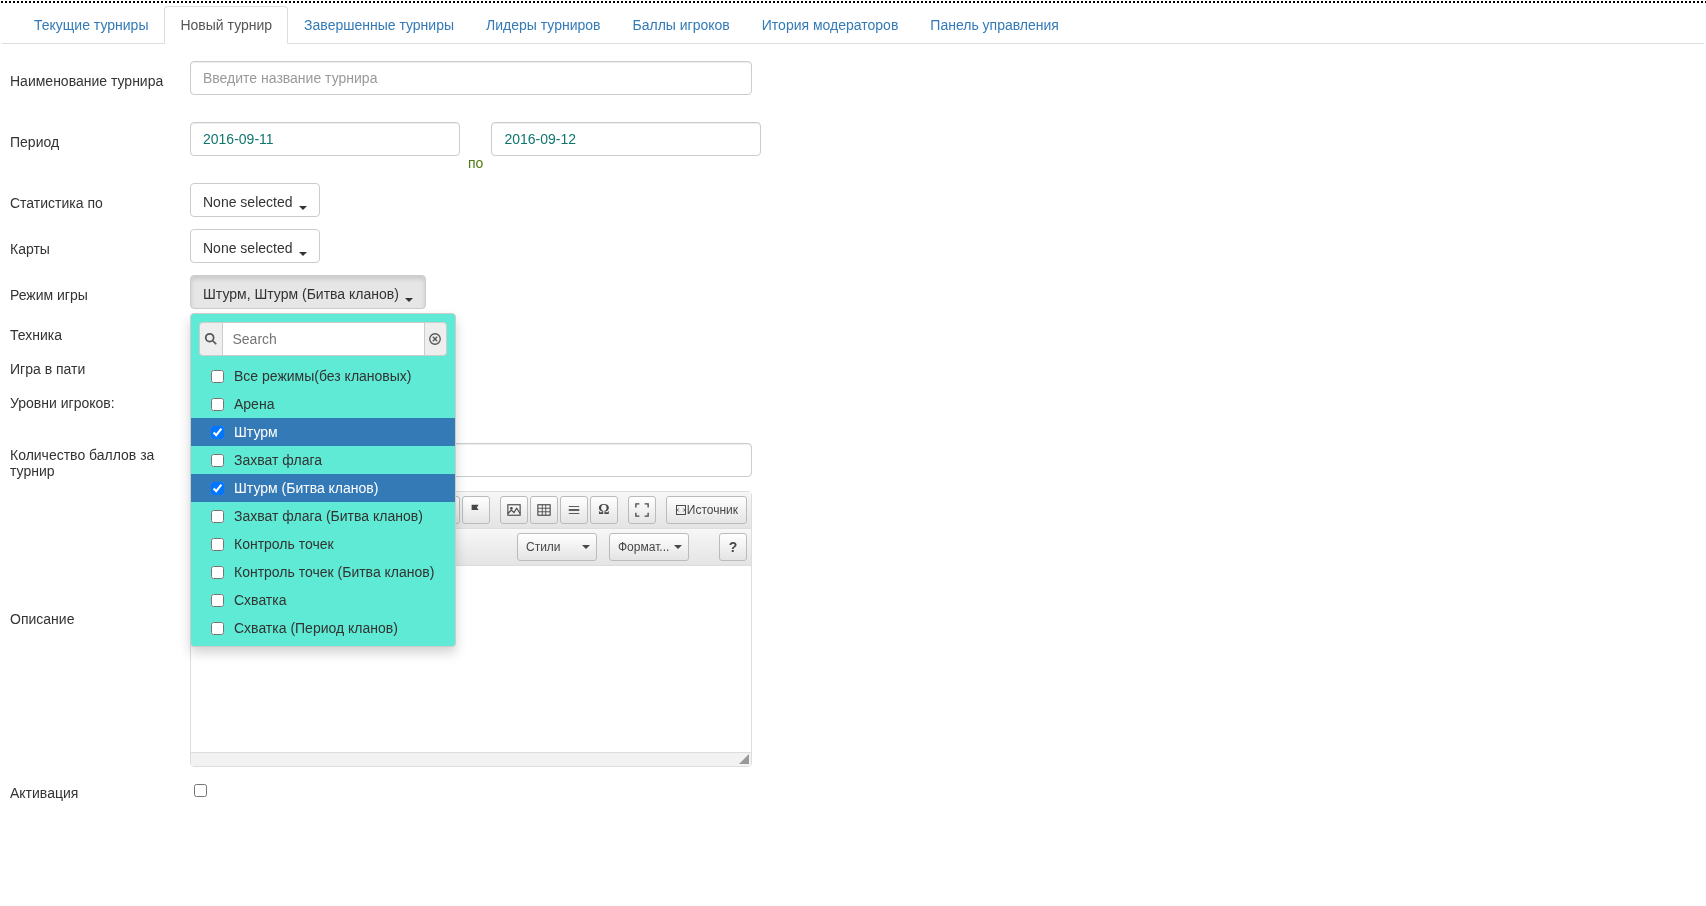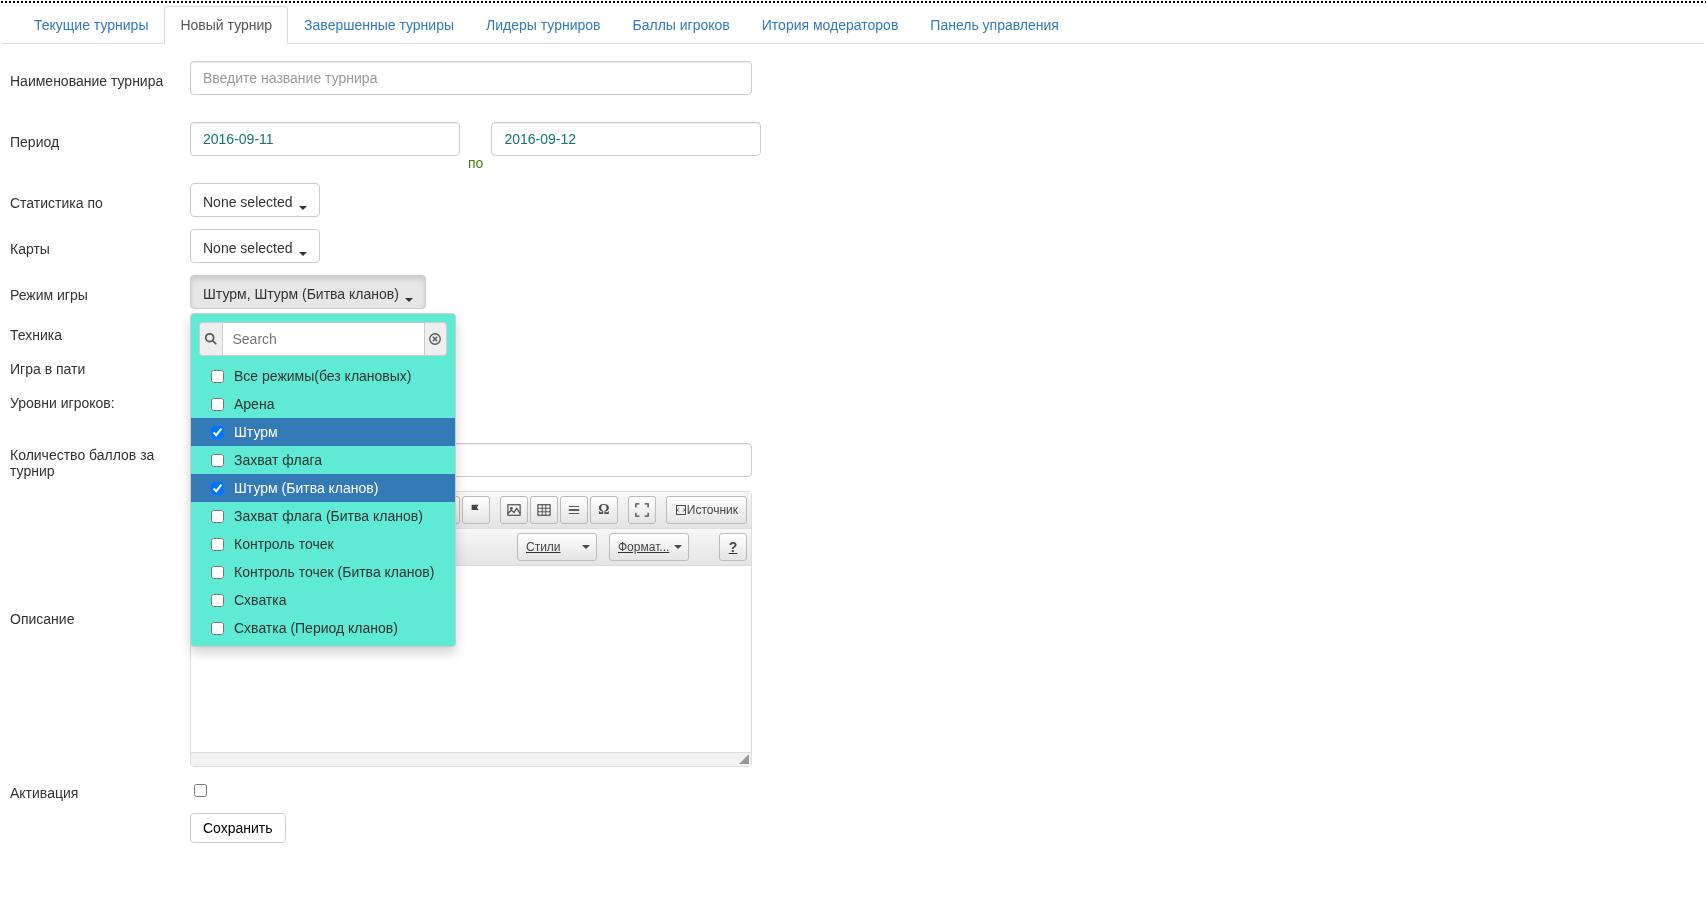--- a/index.html
+++ b/index.html
@@ -167,21 +167,20 @@
     align-items: center;
   }
   .editor-toolbar-row2 {
     background: linear-gradient(#f7f7f7,#e4e4e4);
     border-bottom: 1px solid #ddd;
     padding: 4px;
     display: flex;
     gap: 12px;
     align-items: center;
     justify-content: flex-end;
-    text-decoration: underline;
   }
   .tb-btn {
     width: 28px;
     height: 28px;
     display: inline-flex;
     align-items: center;
     justify-content: center;
     border: 1px solid #bbb;
     border-radius: 3px;
     background: linear-gradient(#fff,#e4e4e4);
@@ -471,18 +470,14 @@
       <div class="editor-body"></div>
       <div class="editor-resize"></div>
     </div>
   </div>
 
   <div class="form-row">
     <div class="form-label">Активация</div>
     <input type="checkbox" style="">
   </div>
 
-  <div class="form-row">
-    <div class="form-label"></div>
-    <button class="save-btn">Сохранить</button>
-  </div>
 
 </div>
 
 </body></html>

